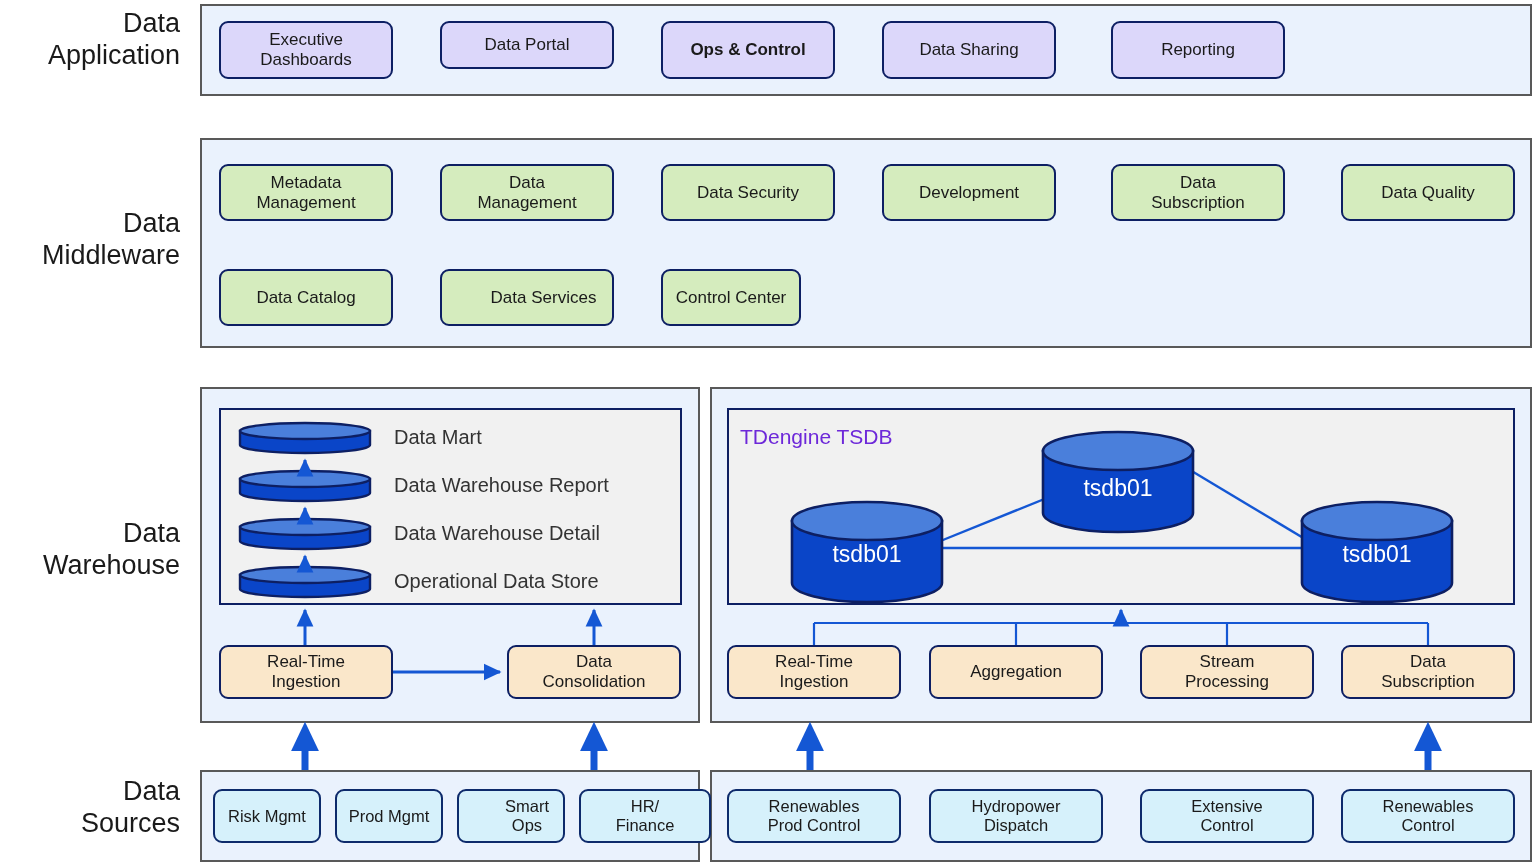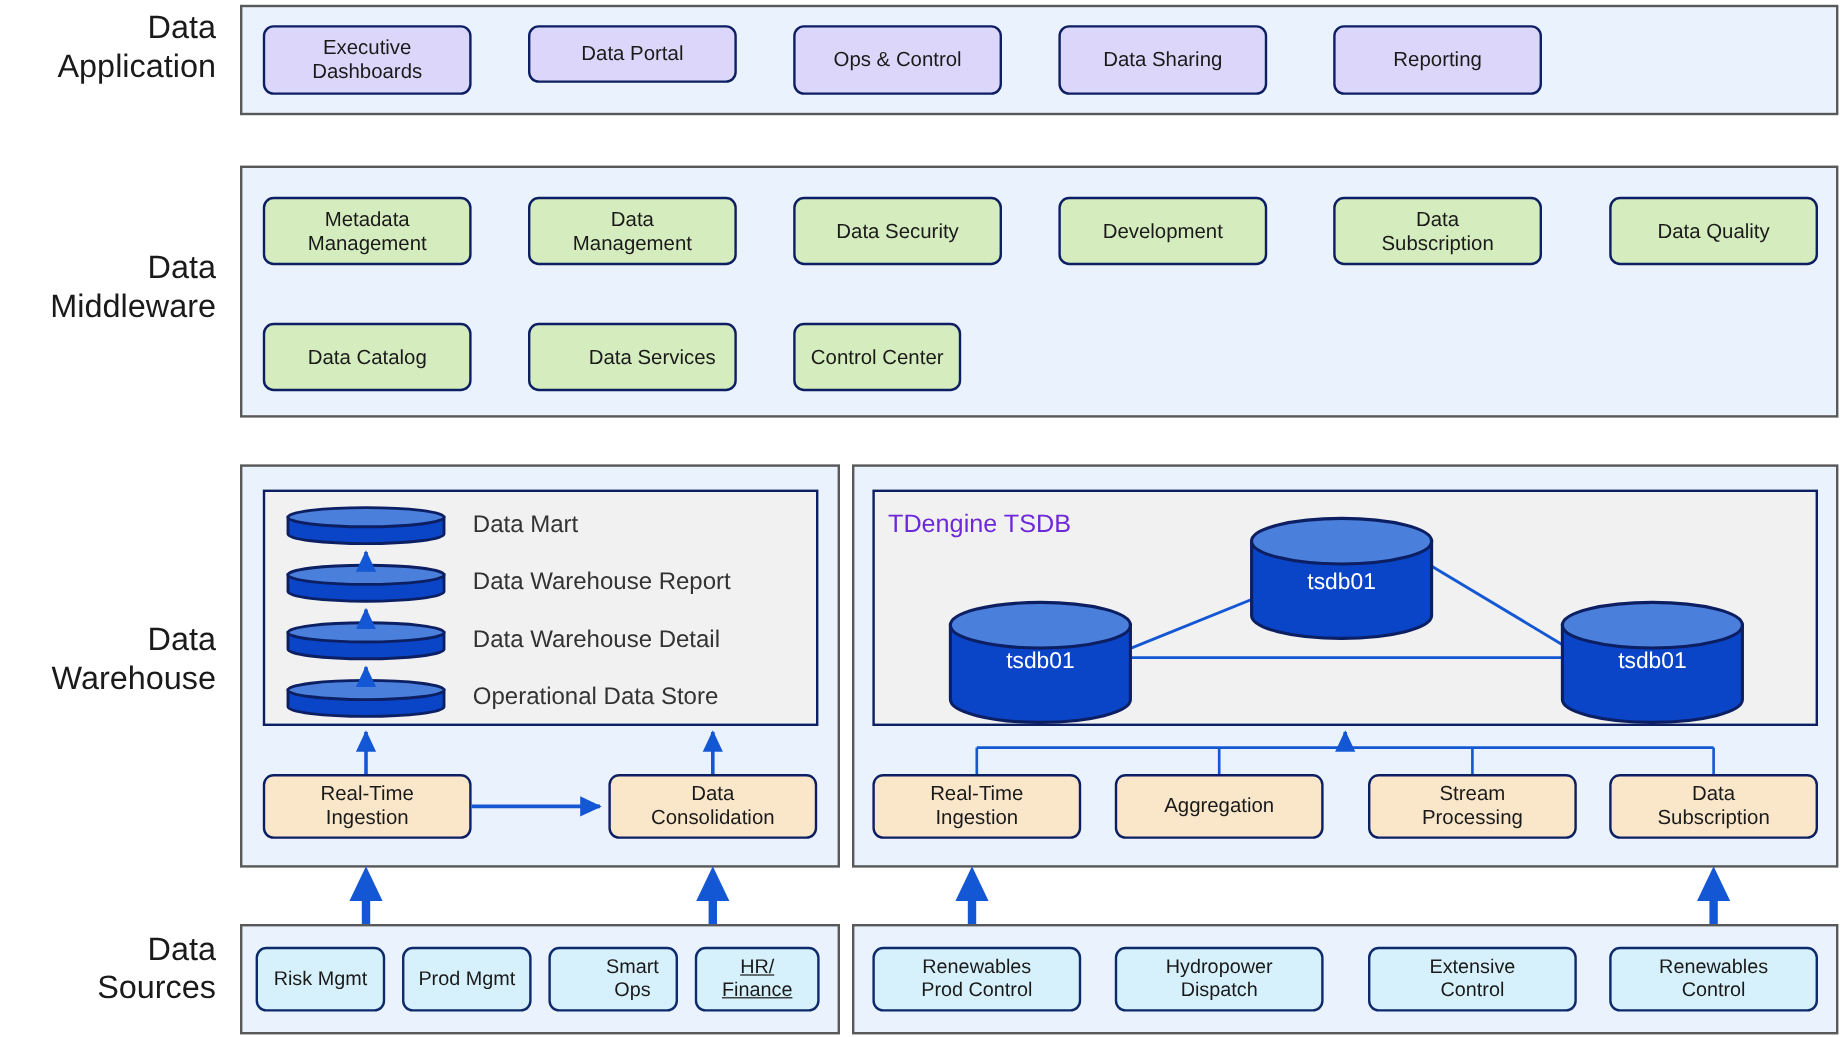--- a/index.html
+++ b/index.html
@@ -37,21 +37,21 @@
   
   .disk{position:absolute;}
   .disk-label{
     position:absolute;font-size:20px;color:#333333;white-space:nowrap;
     font-family:"Liberation Sans",sans-serif;
   }
 
   
   .cyl{position:absolute;}
   .cyl-text{
-    position:absolute;color:#ffffff;font-size:19px;text-align:center;width:100%;
+    position:absolute;color:#ffffff;font-size:23px;text-align:center;width:100%;
     font-family:"Liberation Sans",sans-serif;
   }
   .tsdb-title{
     position:absolute;color:#6d28d9;font-size:21px;
     font-family:"Liberation Sans",sans-serif;
   }
 
   svg.overlay{position:absolute;left:0;top:0;width:1536px;height:864px;pointer-events:none;}
 </style>
 </head>
@@ -66,21 +66,21 @@
   <div class="row-label" style="left:0px;top:518px;width:180px;">Data
 Warehouse</div>
   <div class="row-label" style="left:0px;top:776px;width:180px;">Data
 Sources</div>
 
   <div class="band" style="left:200px;top:4px;width:1332px;height:92px;"></div>
 
   <div class="node app" style="left:219px;top:21px;width:174px;height:58px;">Executive
 Dashboards</div>
   <div class="node app" style="left:440px;top:21px;width:174px;height:48px;">Data Portal</div>
-  <div class="node app" style="left:661px;top:21px;width:174px;height:58px;">Ops &amp; Control</div>
+  <div class="node app" style="left:661px;top:21px;width:174px;height:58px;font-weight:bold;">Ops &amp; Control</div>
   <div class="node app" style="left:882px;top:21px;width:174px;height:58px;">Data Sharing</div>
   <div class="node app" style="left:1111px;top:21px;width:174px;height:58px;">Reporting</div>
 
   <div class="band" style="left:200px;top:138px;width:1332px;height:210px;"></div>
 
   <div class="node mid" style="left:219px;top:164px;width:174px;height:57px;">Metadata
 Management</div>
   <div class="node mid" style="left:440px;top:164px;width:174px;height:57px;">Data
 Management</div>
   <div class="node mid" style="left:661px;top:164px;width:174px;height:57px;">Data Security</div>
@@ -177,21 +177,21 @@
 Processing</div>
   <div class="node proc" style="left:1341px;top:645px;width:174px;height:54px;">Data
 Subscription</div>
 
   <div class="band" style="left:200px;top:770px;width:500px;height:92px;"></div>
   <div class="band" style="left:710px;top:770px;width:822px;height:92px;"></div>
 
   <div class="node src" style="left:213px;top:789px;width:108px;height:54px;">Risk Mgmt</div>
   <div class="node src" style="left:335px;top:789px;width:108px;height:54px;">Prod Mgmt</div>
   <div class="node src" style="left:457px;top:789px;width:108px;height:54px;padding-left:32px;">Smart Ops</div>
-  <div class="node src" style="left:579px;top:789px;width:104px;height:54px;text-decoration:underline;">HR/
+  <div class="node src" style="left:579px;top:789px;width:132px;height:54px;">HR/
 Finance</div>
 
   <div class="node src" style="left:727px;top:789px;width:174px;height:54px;">Renewables
 Prod Control</div>
   <div class="node src" style="left:929px;top:789px;width:174px;height:54px;">Hydropower
 Dispatch</div>
   <div class="node src" style="left:1140px;top:789px;width:174px;height:54px;">Extensive
 Control</div>
   <div class="node src" style="left:1341px;top:789px;width:174px;height:54px;">Renewables
 Control</div>

